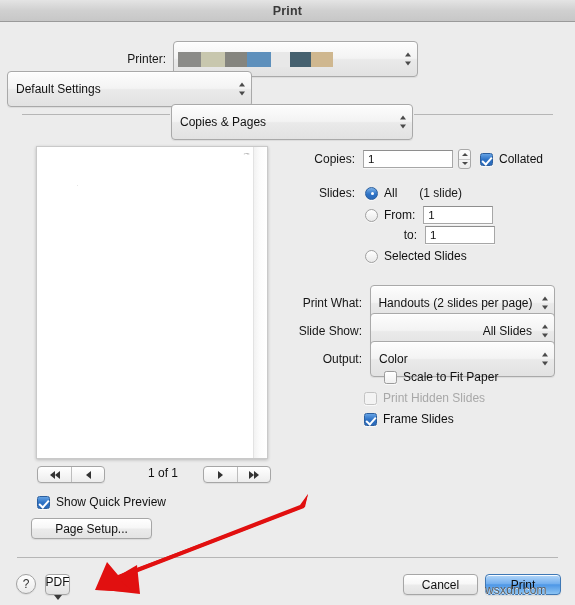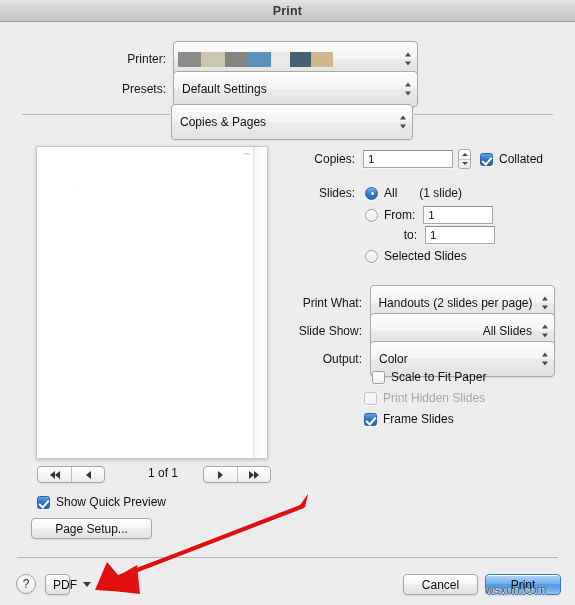--- a/index.html
+++ b/index.html
@@ -219,21 +219,20 @@
     </div>
     <span></span>
     <span class="arrows">
         <i class="up"></i>
         <i class="dn"></i>
       </span>
   </div>
 </div>
 
 <div class="row" style="left:0;top:71px;width:575px;">
-  <div class="label" style="width:166px;">Presets:</div>
   <div class="popup" style="margin-left:7px;width:245px;">
     <span>Default Settings</span>
     <span class="arrows">
         <i class="up"></i>
         <i class="dn"></i>
       </span>
   </div>
 </div>
 
 <div class="hr" style="left:22px;top:114px;width:148px;"></div>
@@ -332,21 +331,21 @@
   <div class="label" style="width:362px;">Output:</div>
   <div class="popup" style="margin-left:8px;width:185px;">
     <span>Color</span>
     <span class="arrows">
         <i class="up"></i>
         <i class="dn"></i>
       </span>
   </div>
 </div>
 
-<div class="cbrow" style="position:absolute;left:372px;top:370px;justify-content:space-between;">
+<div class="cbrow" style="position:absolute;left:384px;top:370px;justify-content:space-between;">
   <span class="cb"></span>
   <span class="txt">Scale to Fit Paper</span>
 </div>
 <div class="cbrow dim" style="position:absolute;left:364px;top:391px;">
   <span class="cb off-dim"></span>
   <span class="txt">Print Hidden Slides</span>
 </div>
 <div class="cbrow" style="position:absolute;left:364px;top:412px;">
   <span class="cb on"></span>
   <span class="txt">Frame Slides</span>
@@ -380,21 +379,21 @@
 <div class="pbtn" style="position:absolute;left:31px;top:518px;width:121px;">
   <span>Page Setup...</span>
 </div>
 
 <div class="hr" style="left:17px;top:557px;width:541px;"></div>
 
 <div class="help" style="position:absolute;left:16px;top:574px;">
   <span>?</span>
 </div>
 
-<div class="pdfbtn" style="position:absolute;left:45px;top:574px;width:25px;">
+<div class="pdfbtn" style="position:absolute;left:45px;top:574px;width:25px;flex-direction:column;">
   <span>PDF</span>
   <span class="caret"></span>
 </div>
 
 <div class="pbtn" style="position:absolute;left:403px;top:574px;width:75px;">
   <span>Cancel</span>
 </div>
 
 <div class="pbtn default" style="position:absolute;left:485px;top:574px;width:76px;">
   <span>Print</span>

